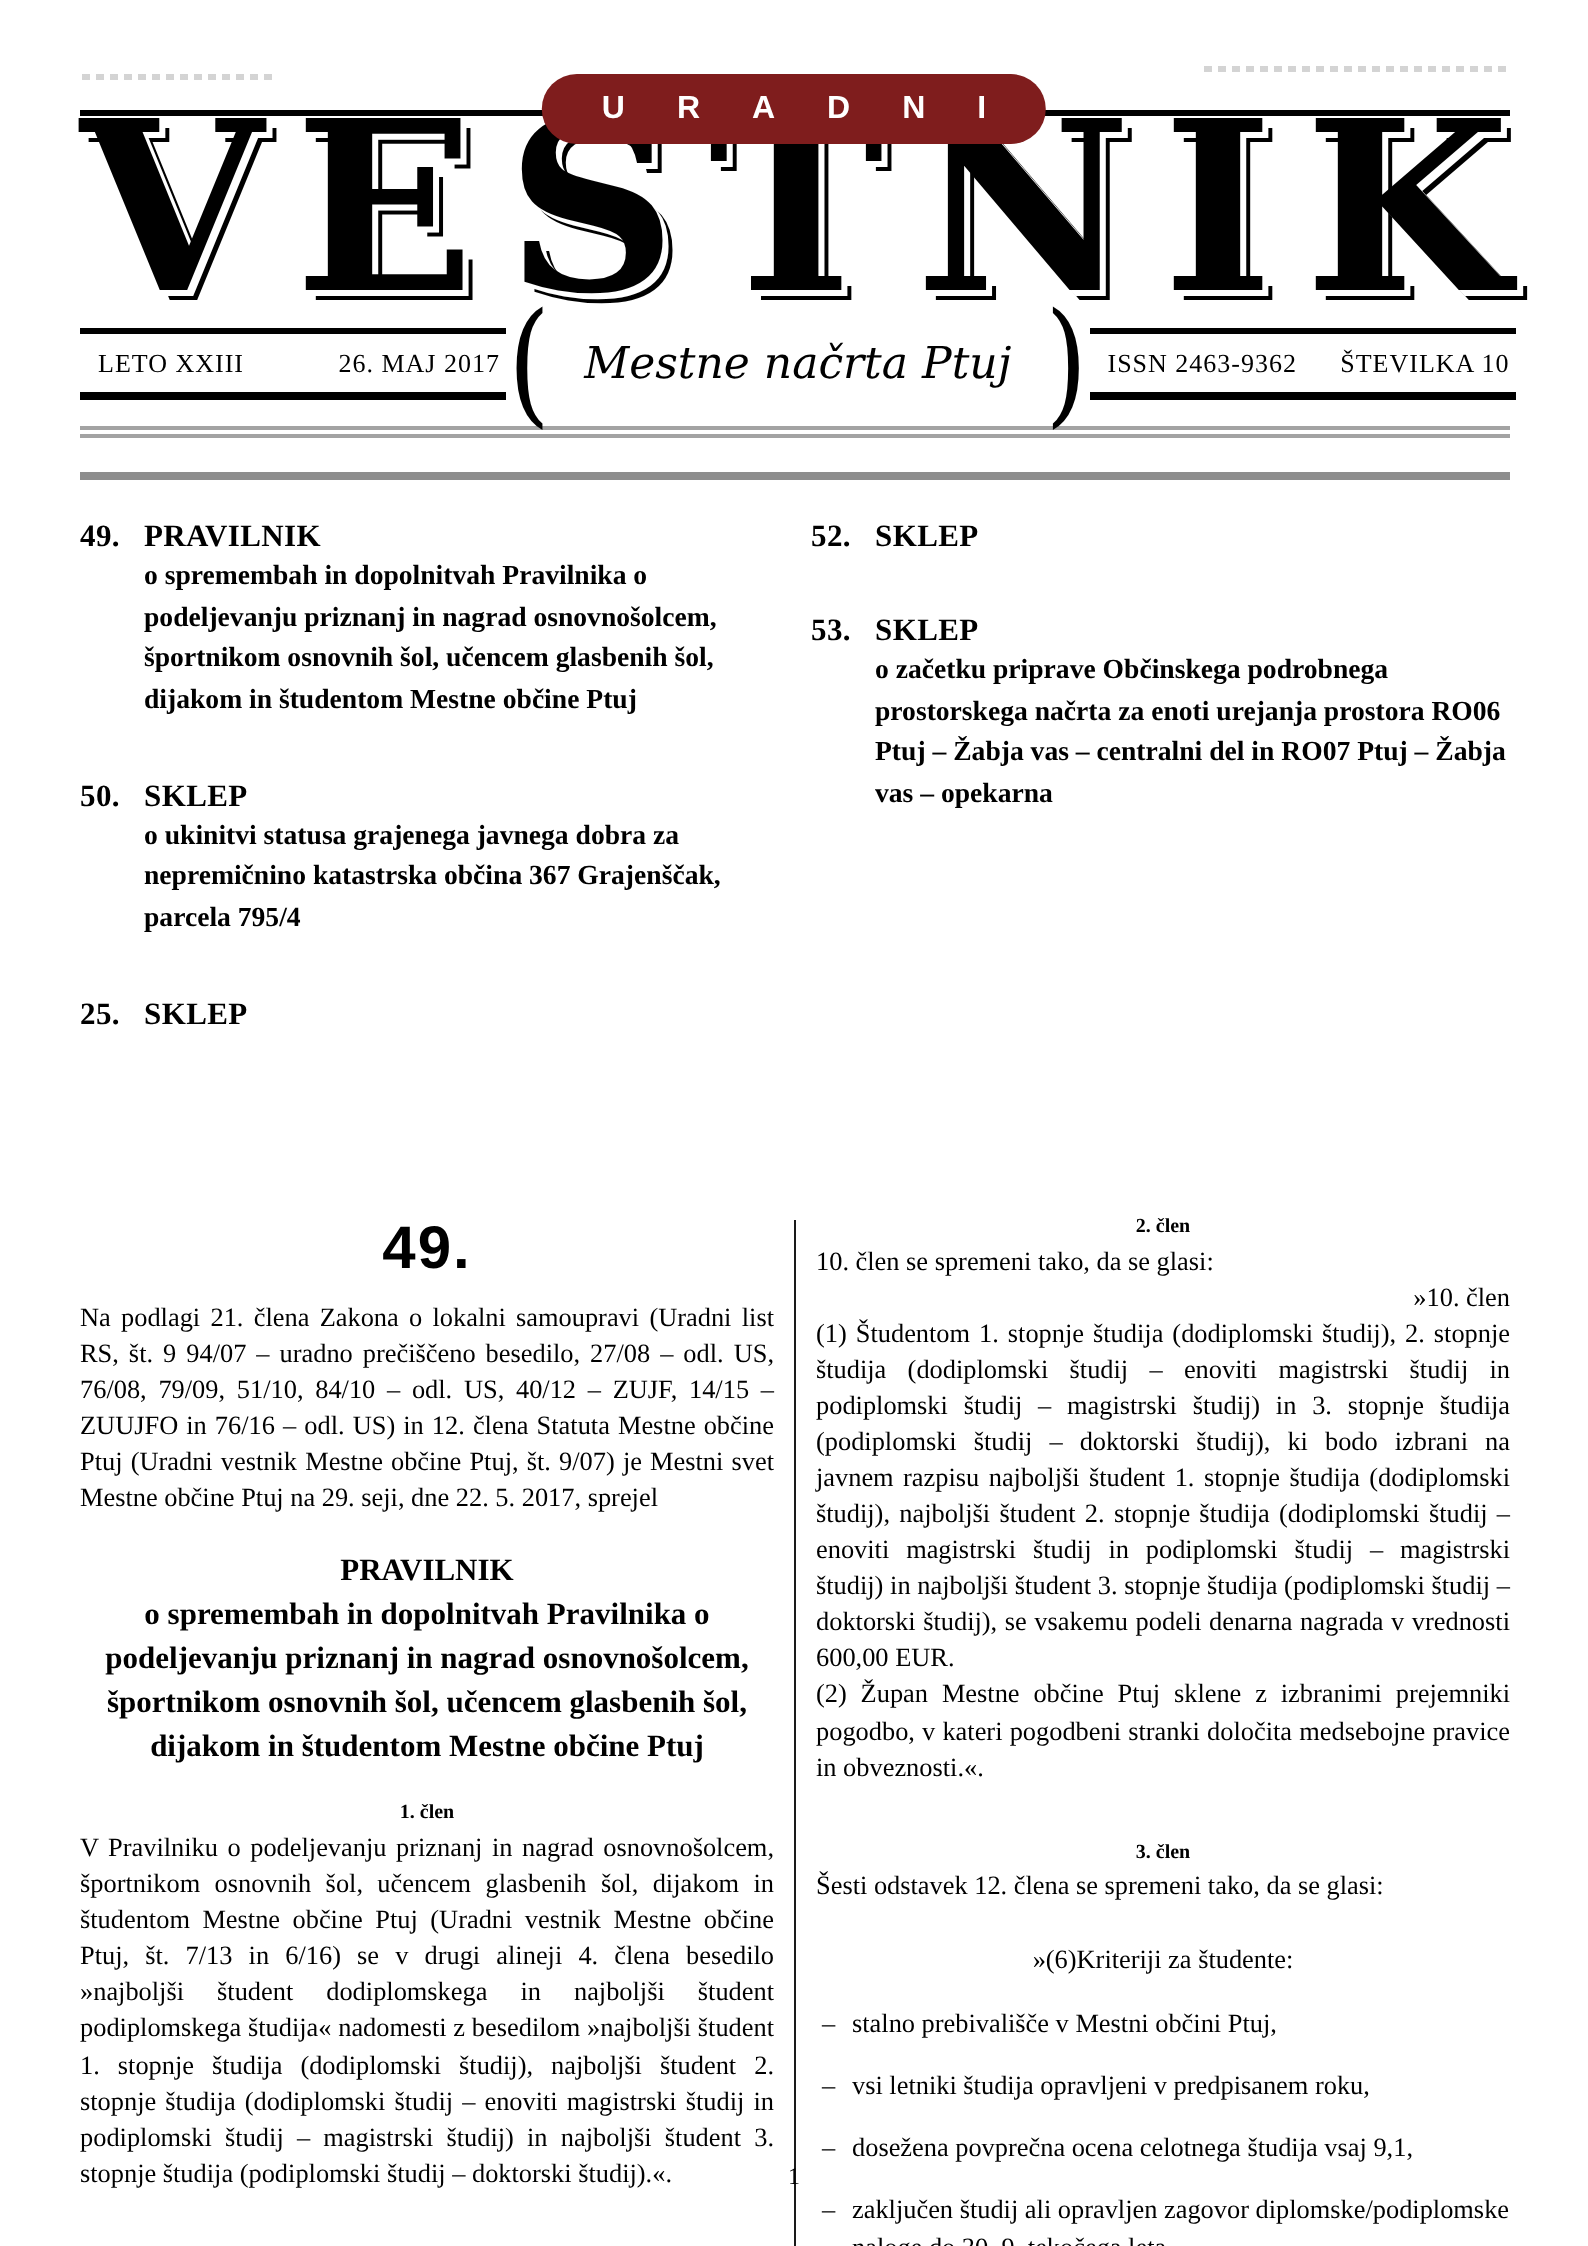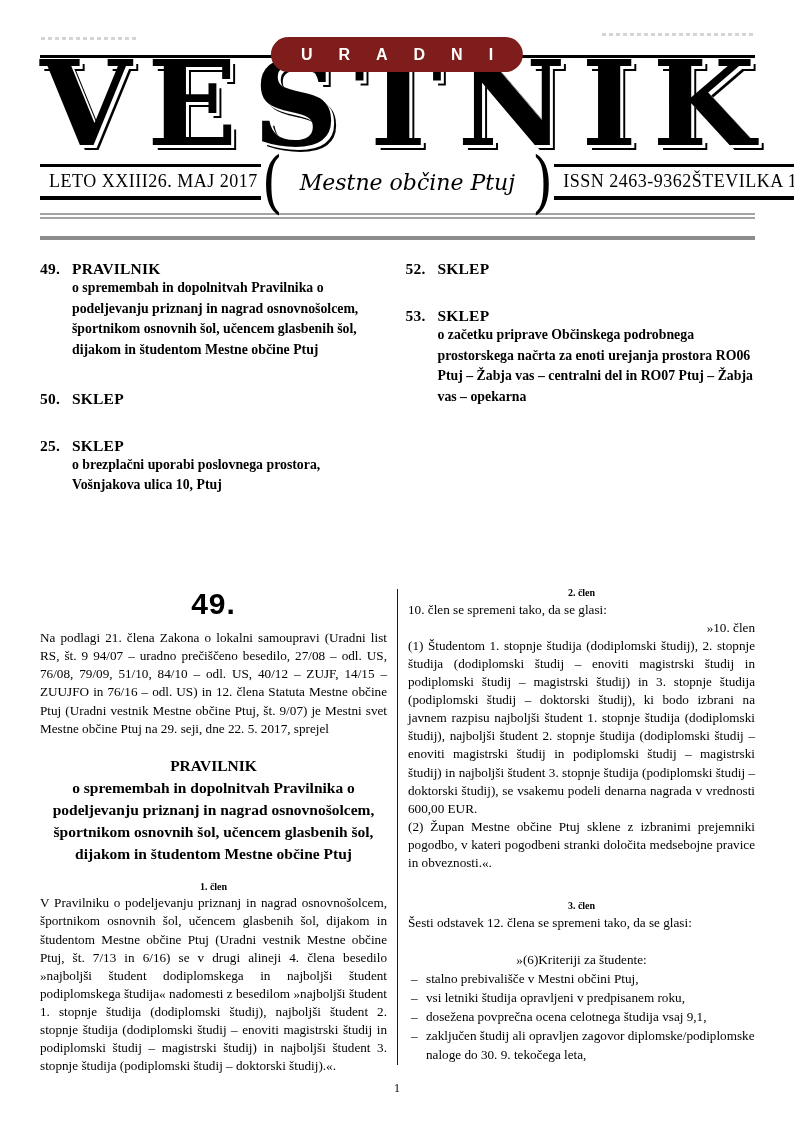--- a/index.html
+++ b/index.html
@@ -36,21 +36,21 @@
   }
   .big-title span { text-shadow:3px 3px 0 #ffffff, 5px 5px 0 #000000; }
   .issue-bar {
     position:absolute; top:163px; left:40px; right:39px; height:38px;
     display:flex; align-items:center;
   }
   .band {
     flex:0 0 213px; height:36px;
     border-top:3px solid #000; border-bottom:4px solid #000;
     display:flex; justify-content:space-between; align-items:center;
-    font-size:18px; padding:0 3px 0 9px; letter-spacing:.5px; white-space:nowrap;
+    font-size:13px; padding:0 3px 0 9px; letter-spacing:.5px; white-space:nowrap;
   }
   .band .right-text { text-align:left; }
   .paren {
     font-family:"DejaVu Serif", serif; font-size:54px; line-height:1;
     transform:scaleY(1.25); margin:0 1px; font-weight:normal;
   }
   .crest { width:36px; height:48px; margin:0 8px; position:relative; top:4px; }
   .subtitle {
     flex:1; text-align:center; font-style:italic;
     font-family:"DejaVu Serif", serif; font-size:22px; white-space:nowrap;
@@ -82,21 +82,21 @@
   .article-title {
     text-align:center; font-weight:bold; font-size:15.5px; line-height:1.42;
     margin:17px 2px 0;
   }
   .clen-head { text-align:center; font-weight:bold; font-size:10px; margin:15px 0 1px; }
   .col-right .clen-head.first { margin-top:3px; }
   .quote-center { text-align:right; }
   .sec3-gap { margin-top:27px; }
   .criteria-intro { margin-top:19px; text-align:center; }
   .criteria { list-style:none; margin:0; padding:0; text-align:left; }
-  .criteria li { position:relative; padding-left:15px; margin-left:3px; line-height:1.45; }
+  .criteria li { position:relative; padding-left:15px; margin-left:3px; line-height:1.45;margin-top:12px; }
   .criteria li::before { content:"\2013"; position:absolute; left:0; }
 
   footer { position:absolute; bottom:27px; left:0; right:0; text-align:center; font-size:12px; }
 </style>
 </head>
 <body>
 
 <div class="page">
 
   <div class="artifact artifact-left"></div>
@@ -120,21 +120,21 @@
       <div class="band">
         <span>LETO XXIII</span>
         <span class="right-text">26. MAJ 2017</span>
       </div>
       <span class="paren">(</span>
       <svg class="crest" viewBox="0 0 36 48">
         <path d="M3 3 C8 7 13 7 18 3 C23 7 28 7 33 3 C33 15 35 25 31.5 32.5 C28.5 39 23.5 43.5 18 46 C12.5 43.5 7.5 39 4.5 32.5 C1 25 3 15 3 3 Z" fill="none" stroke="#bcbcbc" stroke-width="1.4"></path>
         <path d="M6 6.5 C10 9.5 14 9.5 18 6.5 C22 9.5 26 9.5 30 6.5 C30 16 31.5 24.5 28.8 30.8 C26.3 36.3 22.4 40.3 18 42.5 C13.6 40.3 9.7 36.3 7.2 30.8 C4.5 24.5 6 16 6 6.5 Z" fill="none" stroke="#c6c6c6" stroke-width="1.1"></path>
         <path d="M18 6 V43 M5.5 24 H30.5" stroke="#bcbcbc" stroke-width="1.4" fill="none"></path>
       </svg>
-      <span class="subtitle">Mestne občine Ptuj</span>
+      <span class="subtitle">Mestne načrta Ptuj</span>
       <svg class="crest" viewBox="0 0 36 48">
         <path d="M3 3 C8 7 13 7 18 3 C23 7 28 7 33 3 C33 15 35 25 31.5 32.5 C28.5 39 23.5 43.5 18 46 C12.5 43.5 7.5 39 4.5 32.5 C1 25 3 15 3 3 Z" fill="none" stroke="#bcbcbc" stroke-width="1.4"></path>
         <path d="M6 6.5 C10 9.5 14 9.5 18 6.5 C22 9.5 26 9.5 30 6.5 C30 16 31.5 24.5 28.8 30.8 C26.3 36.3 22.4 40.3 18 42.5 C13.6 40.3 9.7 36.3 7.2 30.8 C4.5 24.5 6 16 6 6.5 Z" fill="none" stroke="#c6c6c6" stroke-width="1.1"></path>
         <path d="M18 6 V43 M5.5 24 H30.5" stroke="#bcbcbc" stroke-width="1.4" fill="none"></path>
       </svg>
       <span class="paren">)</span>
       <div class="band">
         <span>ISSN 2463-9362</span>
         <span class="right-text">ŠTEVILKA 10</span>
       </div>
@@ -151,27 +151,27 @@
           <span class="toc-num">49.</span>
           <span>PRAVILNIK</span>
         </div>
         <div class="toc-desc">o spremembah in dopolnitvah Pravilnika o podeljevanju priznanj in nagrad osnovnošolcem, športnikom osnovnih šol, učencem glasbenih šol, dijakom in študentom Mestne občine Ptuj</div>
       </div>
       <div class="toc-item">
         <div class="toc-head">
           <span class="toc-num">50.</span>
           <span>SKLEP</span>
         </div>
+        <div class="toc-desc">o ukinitvi statusa grajenega javnega dobra za nepremičnino katastrska občina 367 Grajenščak, parcela 795/4</div>
       </div>
       <div class="toc-item">
         <div class="toc-head">
           <span class="toc-num">25.</span>
           <span>SKLEP</span>
         </div>
-        <div class="toc-desc">o brezplačni uporabi poslovnega prostora, Vošnjakova ulica 10, Ptuj</div>
       </div>
     </div>
     <div class="toc-col">
       <div class="toc-item">
         <div class="toc-head">
           <span class="toc-num">52.</span>
           <span>SKLEP</span>
         </div>
       </div>
       <div class="toc-item">

